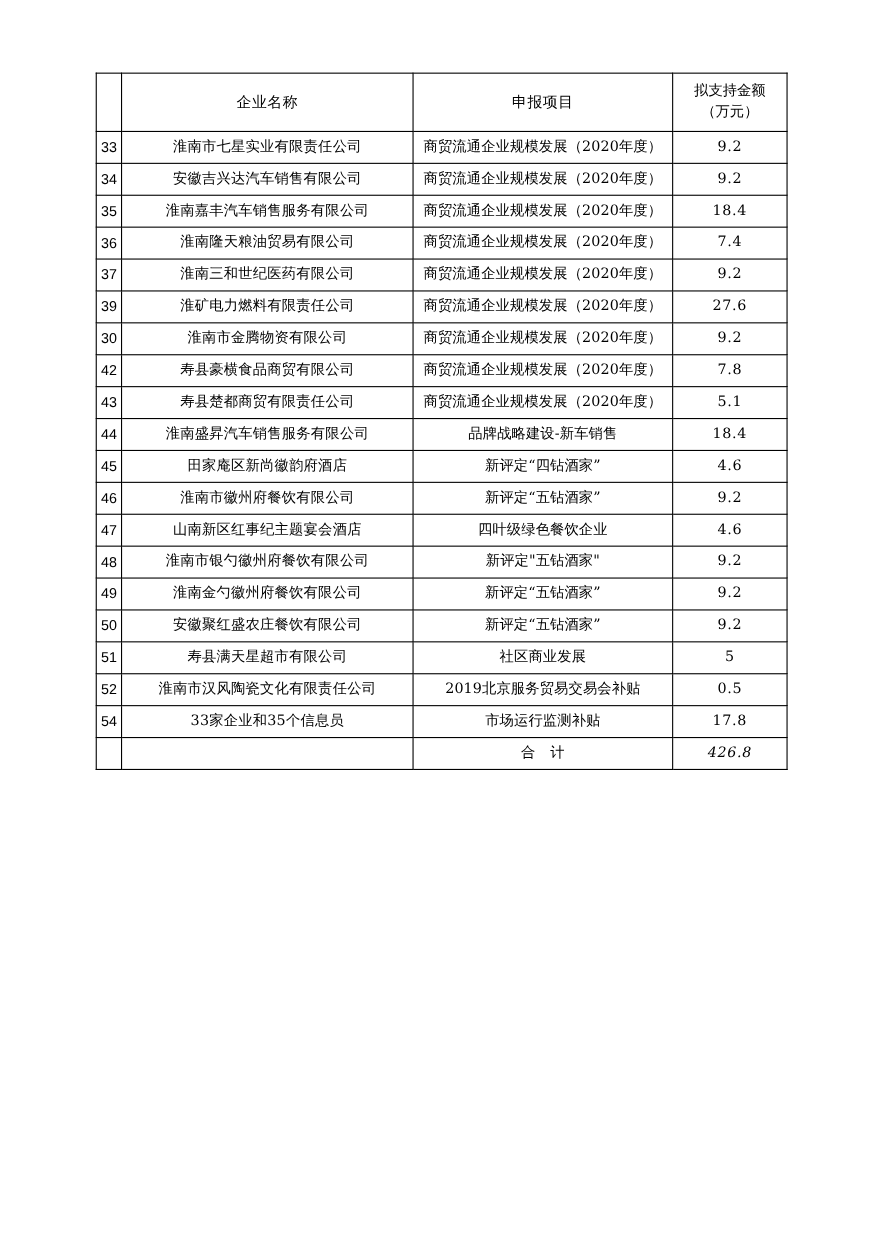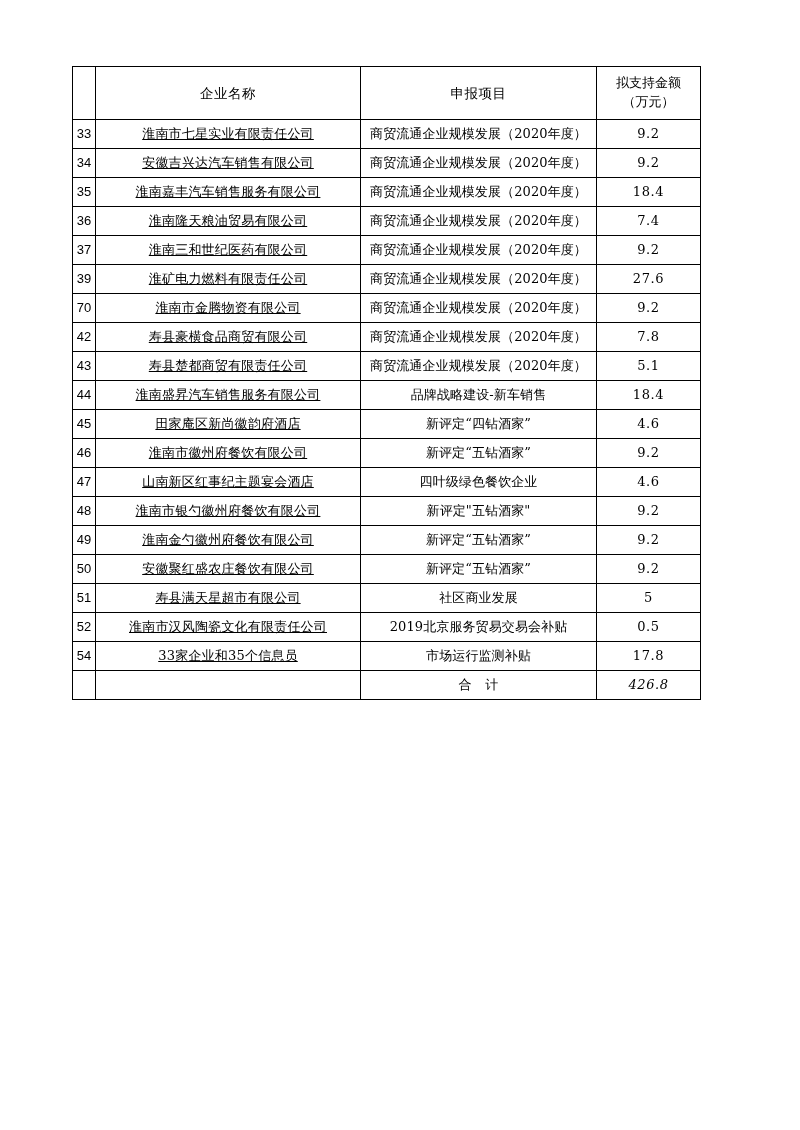--- a/index.html
+++ b/index.html
@@ -15,21 +15,21 @@
     -webkit-font-smoothing: none;
   }
   .page {
     position: relative;
     width: 800px;
     height: 1130px;
     box-sizing: border-box;
   }
   .table-wrap {
     position: absolute;
-    left: 72px;
+    left: 87px;
     top: 66px;
     width: 628px;
   }
   table.subsidy-table {
     border-collapse: collapse;
     table-layout: fixed;
     width: 628px;
     background: #ffffff;
   }
   table.subsidy-table col.c-idx    { width: 23px; }
@@ -69,21 +69,20 @@
     height: 28px;
   }
   td.idx-cell {
     font-size: 13px;
     font-family: Liberation Sans, sans-serif;
     letter-spacing: 0;
   }
   td.name-cell {
     font-size: 13.5px;
     letter-spacing: 0.2px;
-    text-decoration: underline;
   }
   td.proj-cell {
     font-size: 13px;
     letter-spacing: 0.1px;
   }
   td.amt-cell {
     font-size: 13.5px;
     letter-spacing: 0.6px;
   }
   tr.total-row td {
@@ -154,21 +153,21 @@
             <td class="proj-cell">商贸流通企业规模发展（2020年度）</td>
             <td class="amt-cell">9.2</td>
           </tr>
           <tr class="data-row">
             <td class="idx-cell">39</td>
             <td class="name-cell">淮矿电力燃料有限责任公司</td>
             <td class="proj-cell">商贸流通企业规模发展（2020年度）</td>
             <td class="amt-cell">27.6</td>
           </tr>
           <tr class="data-row">
-            <td class="idx-cell">70</td>
+            <td class="idx-cell">30</td>
             <td class="name-cell">淮南市金腾物资有限公司</td>
             <td class="proj-cell">商贸流通企业规模发展（2020年度）</td>
             <td class="amt-cell">9.2</td>
           </tr>
           <tr class="data-row">
             <td class="idx-cell">42</td>
             <td class="name-cell">寿县豪横食品商贸有限公司</td>
             <td class="proj-cell">商贸流通企业规模发展（2020年度）</td>
             <td class="amt-cell">7.8</td>
           </tr>

